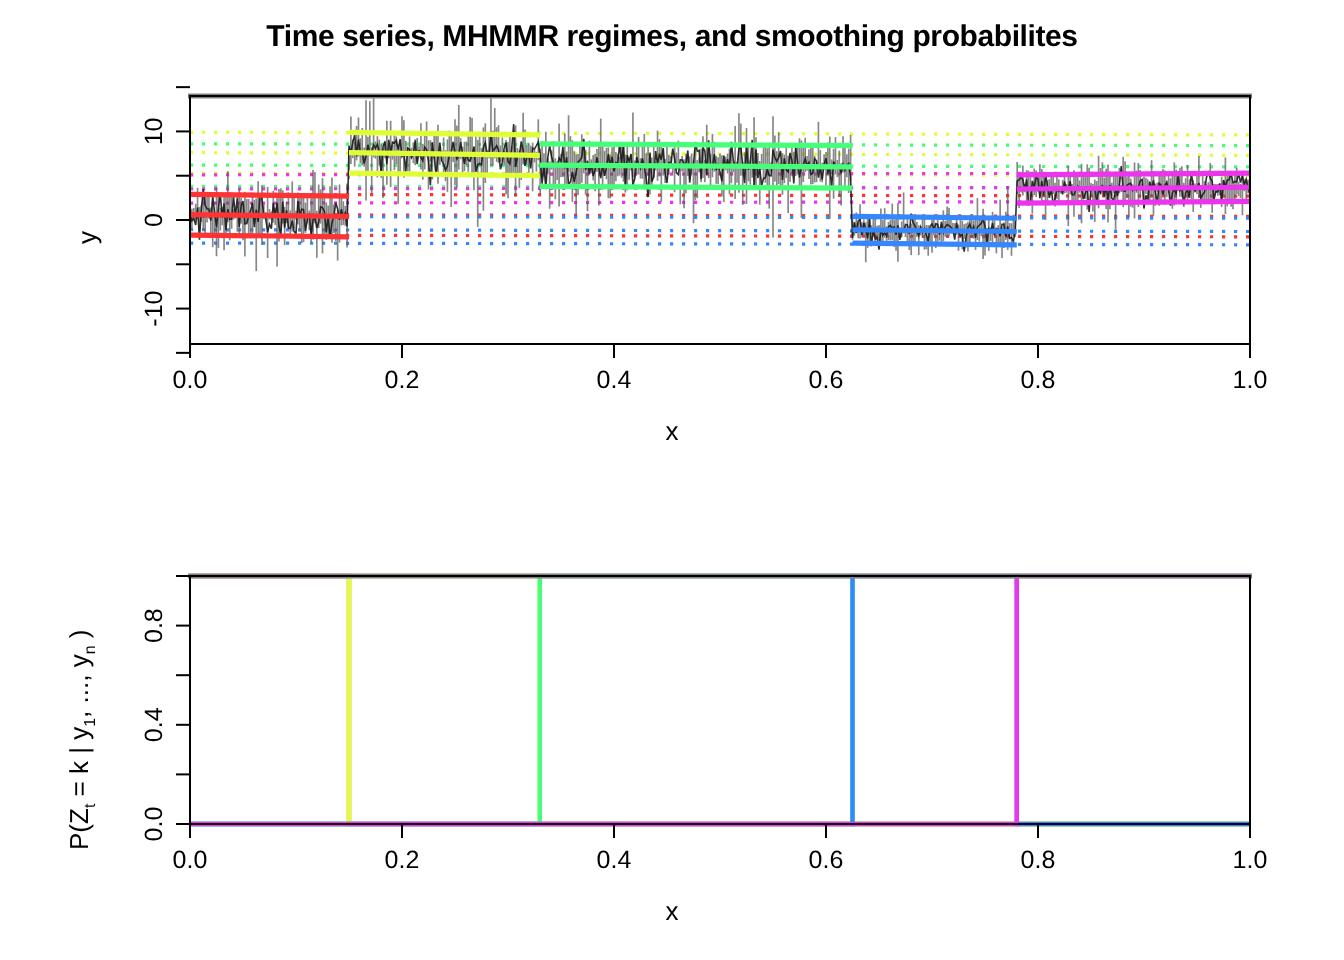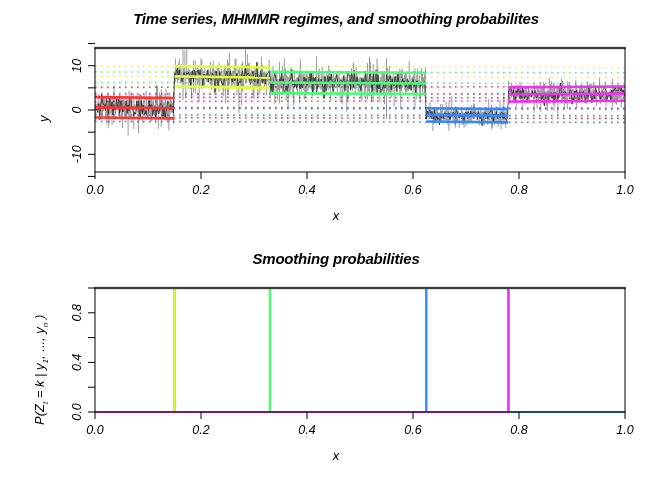--- a/index.html
+++ b/index.html
@@ -1,18 +1,18 @@
 <!DOCTYPE html>
 <html><head>
 <meta charset="utf-8">
 <style>
   html,body{margin:0;padding:0;background:#ffffff;}
   body{width:672px;height:480px;overflow:hidden;
        font-family:"Liberation Sans","DejaVu Sans",sans-serif;color:#000;}
-  #root{position:relative;width:672px;height:440px;font-style:italic;}
+  #root{position:relative;width:672px;height:440px;}
   .panel{position:absolute;left:0;width:672px;height:240px;}
   #panel-top{top:0;}
   #panel-bottom{top:240px;}
   .plot-title{position:absolute;left:0;width:672px;text-align:center;
               font-size:15px;font-weight:bold;letter-spacing:-0.2px;}
   #title-top{top:10px;}
   #title-bottom{top:10px;}
   .plot-area{position:absolute;}
   .axis-label-x{position:absolute;width:672px;left:0;text-align:center;
                 font-size:13px;}
@@ -655,21 +655,20 @@
         <line x1="95" y1="65.71428571428572" x2="88" y2="65.71428571428572" stroke="#000" stroke-width="1"></line>
         <text x="81" y="65.71428571428572" font-size="12.5" font-family="&quot;Liberation Sans&quot;, sans-serif" fill="#000" text-anchor="middle" transform="rotate(-90 81 65.71428571428572)">10</text>
         <line x1="95" y1="176.42857142857142" x2="88" y2="176.42857142857142" stroke="#000" stroke-width="1"></line>
         <line x1="95" y1="132.14285714285714" x2="88" y2="132.14285714285714" stroke="#000" stroke-width="1"></line>
         <line x1="95" y1="87.85714285714285" x2="88" y2="87.85714285714285" stroke="#000" stroke-width="1"></line>
         <line x1="95" y1="43.571428571428555" x2="88" y2="43.571428571428555" stroke="#000" stroke-width="1"></line>
       </svg>
   </div>
 
   <div class="panel" id="panel-bottom">
-    <div class="plot-title" id="title-bottom">Smoothing probabilities</div>
 
     <div class="axis-label-x" style="top:208px;">x</div>
 
     <div class="axis-label-y" style="left:32px;top:185px;"><span>P(Z</span><sub class="sub">t</sub><span> = k | y</span><sub class="sub">1</sub><span>, ..., y</span><sub class="sub">n</sub><span> )</span></div>
 
     <svg id="svg-bottom" class="plot-area" style="left:0;top:0;" width="672" height="240">
         <path d="M95.00 48.00 L174.50 48.00 L174.50 172.00 L625.00 172.00 " fill="none" stroke="#FF3333" stroke-width="2.2" stroke-linejoin="miter" stroke-linecap="butt"></path>
         <path d="M95.00 172.00 L174.50 172.00 L174.50 48.00 L269.90 48.00 L269.90 172.00 L625.00 172.00 " fill="none" stroke="#DDFF33" stroke-width="2.2" stroke-linejoin="miter" stroke-linecap="butt"></path>
         <path d="M95.00 172.00 L269.90 172.00 L269.90 48.00 L426.25 48.00 L426.25 172.00 L625.00 172.00 " fill="none" stroke="#44FF77" stroke-width="2.2" stroke-linejoin="miter" stroke-linecap="butt"></path>
         <path d="M95.00 172.00 L426.25 172.00 L426.25 48.00 L508.40 48.00 L508.40 172.00 L625.00 172.00 " fill="none" stroke="#3388FF" stroke-width="2.2" stroke-linejoin="miter" stroke-linecap="butt"></path>

